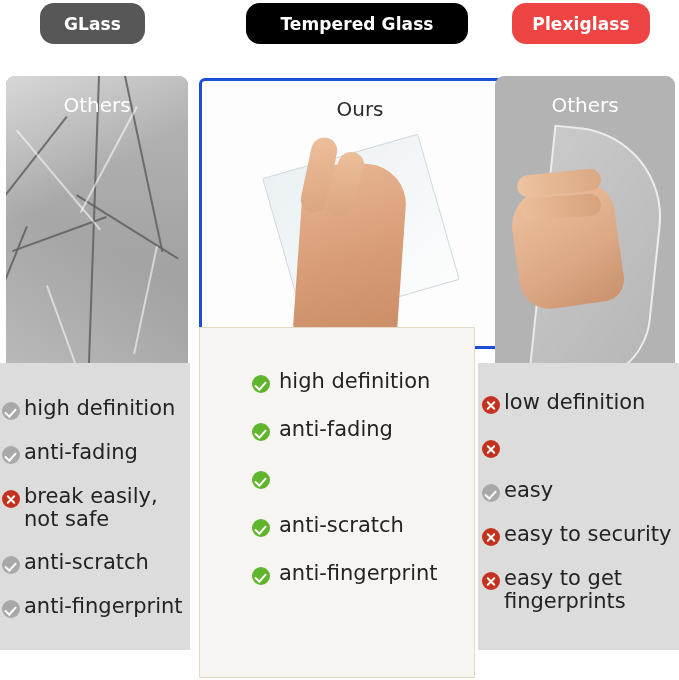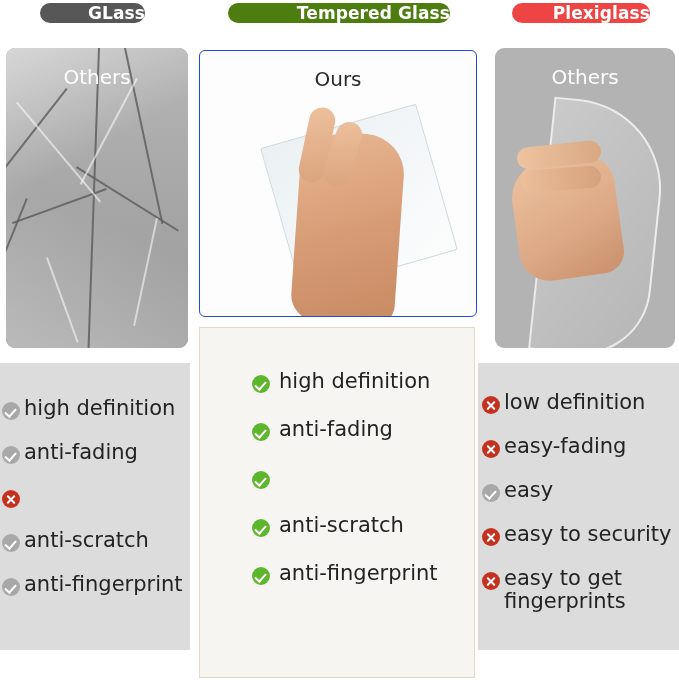--- a/index.html
+++ b/index.html
@@ -13,51 +13,53 @@
     position: relative;
     overflow: hidden;
     font-family: "DejaVu Sans", sans-serif;
     -webkit-font-smoothing: antialiased;
   }
 
   
   .pill {
     position: absolute;
     top: 3px;
-    height: 20px;
+    height: 41px;
     border-radius: 14px;
     display: flex;
     align-items: center;
-    justify-content: flex-end;
+    justify-content: center;
     color: #ffffff;
     font-weight: bold;
     font-size: 17px;
     letter-spacing: 0.1px;
     white-space: nowrap;
     font-family: "DejaVu Sans", sans-serif;
   }
   #pill-left  { left: 40px;  width: 105px; background: #575757; }
-  #pill-mid   { left: 228px; width: 222px; background: #4d7c0f; }
+  #pill-mid   { left: 246px; width: 222px; background: #000000; }
   #pill-right { left: 512px; width: 138px; background: #ef4444; }
 
   
   .photo {
     position: absolute;
     border-radius: 9px;
     overflow: hidden;
+    margin-top: 28px;
   }
   #photo-left {
     left: 6px; top: 48px; width: 182px; height: 300px;
     background: #a9a9a9;
   }
   #photo-mid {
     left: 199px; top: 50px; width: 276px; height: 265px;
     background: #fdfdfd;
-    border: 1px solid #1d4ed8;
+    border: 3px solid #1d4ed8;
     border-radius: 6px;
+    padding-left: 40px;
   }
   #photo-right {
     left: 495px; top: 48px; width: 180px; height: 300px;
     background: #b3b3b3;
   }
 
   .photo-caption {
     position: absolute;
     left: 0; right: 0;
     text-align: center;
@@ -242,20 +244,21 @@
       <div class="feat">
         <span class="ficon ok-gray"></span>
         <span class="ftext">high definition</span>
       </div>
       <div class="feat">
         <span class="ficon ok-gray"></span>
         <span class="ftext">anti-fading</span>
       </div>
       <div class="feat">
         <span class="ficon bad"></span>
+        <span class="ftext">break easily, not safe</span>
       </div>
       <div class="feat">
         <span class="ficon ok-gray"></span>
         <span class="ftext">anti-scratch</span>
       </div>
       <div class="feat">
         <span class="ficon ok-gray"></span>
         <span class="ftext">anti-fingerprint</span>
       </div>
     </div>
@@ -286,21 +289,20 @@
 </div>
 
 <div class="list-panel" id="list-right">
   <div class="feat-wrap">
       <div class="feat">
         <span class="ficon bad"></span>
         <span class="ftext">low definition</span>
       </div>
       <div class="feat">
         <span class="ficon bad"></span>
-        <span class="ftext">easy-fading</span>
       </div>
       <div class="feat">
         <span class="ficon ok-gray"></span>
         <span class="ftext">easy</span>
       </div>
       <div class="feat">
         <span class="ficon bad"></span>
         <span class="ftext">easy to security</span>
       </div>
       <div class="feat">

